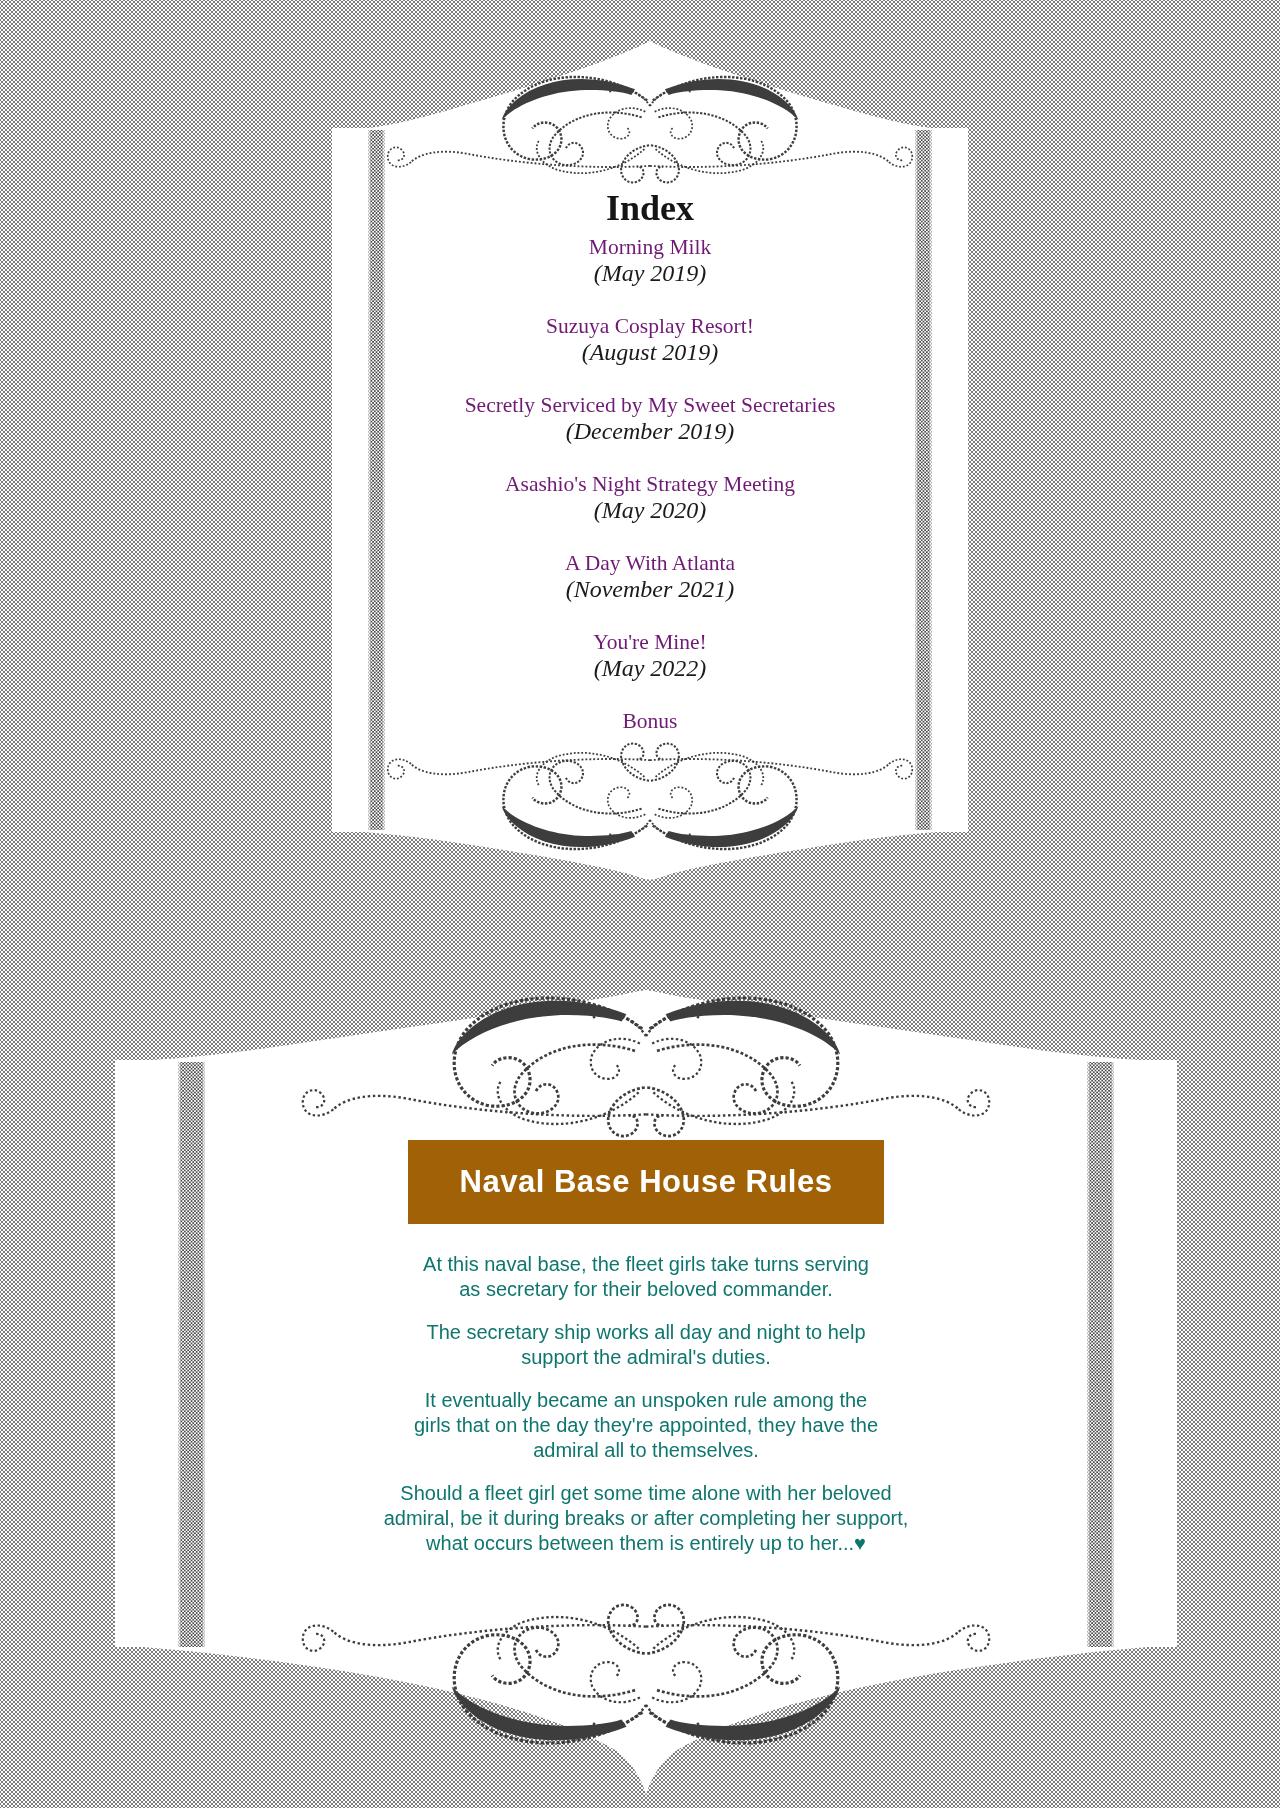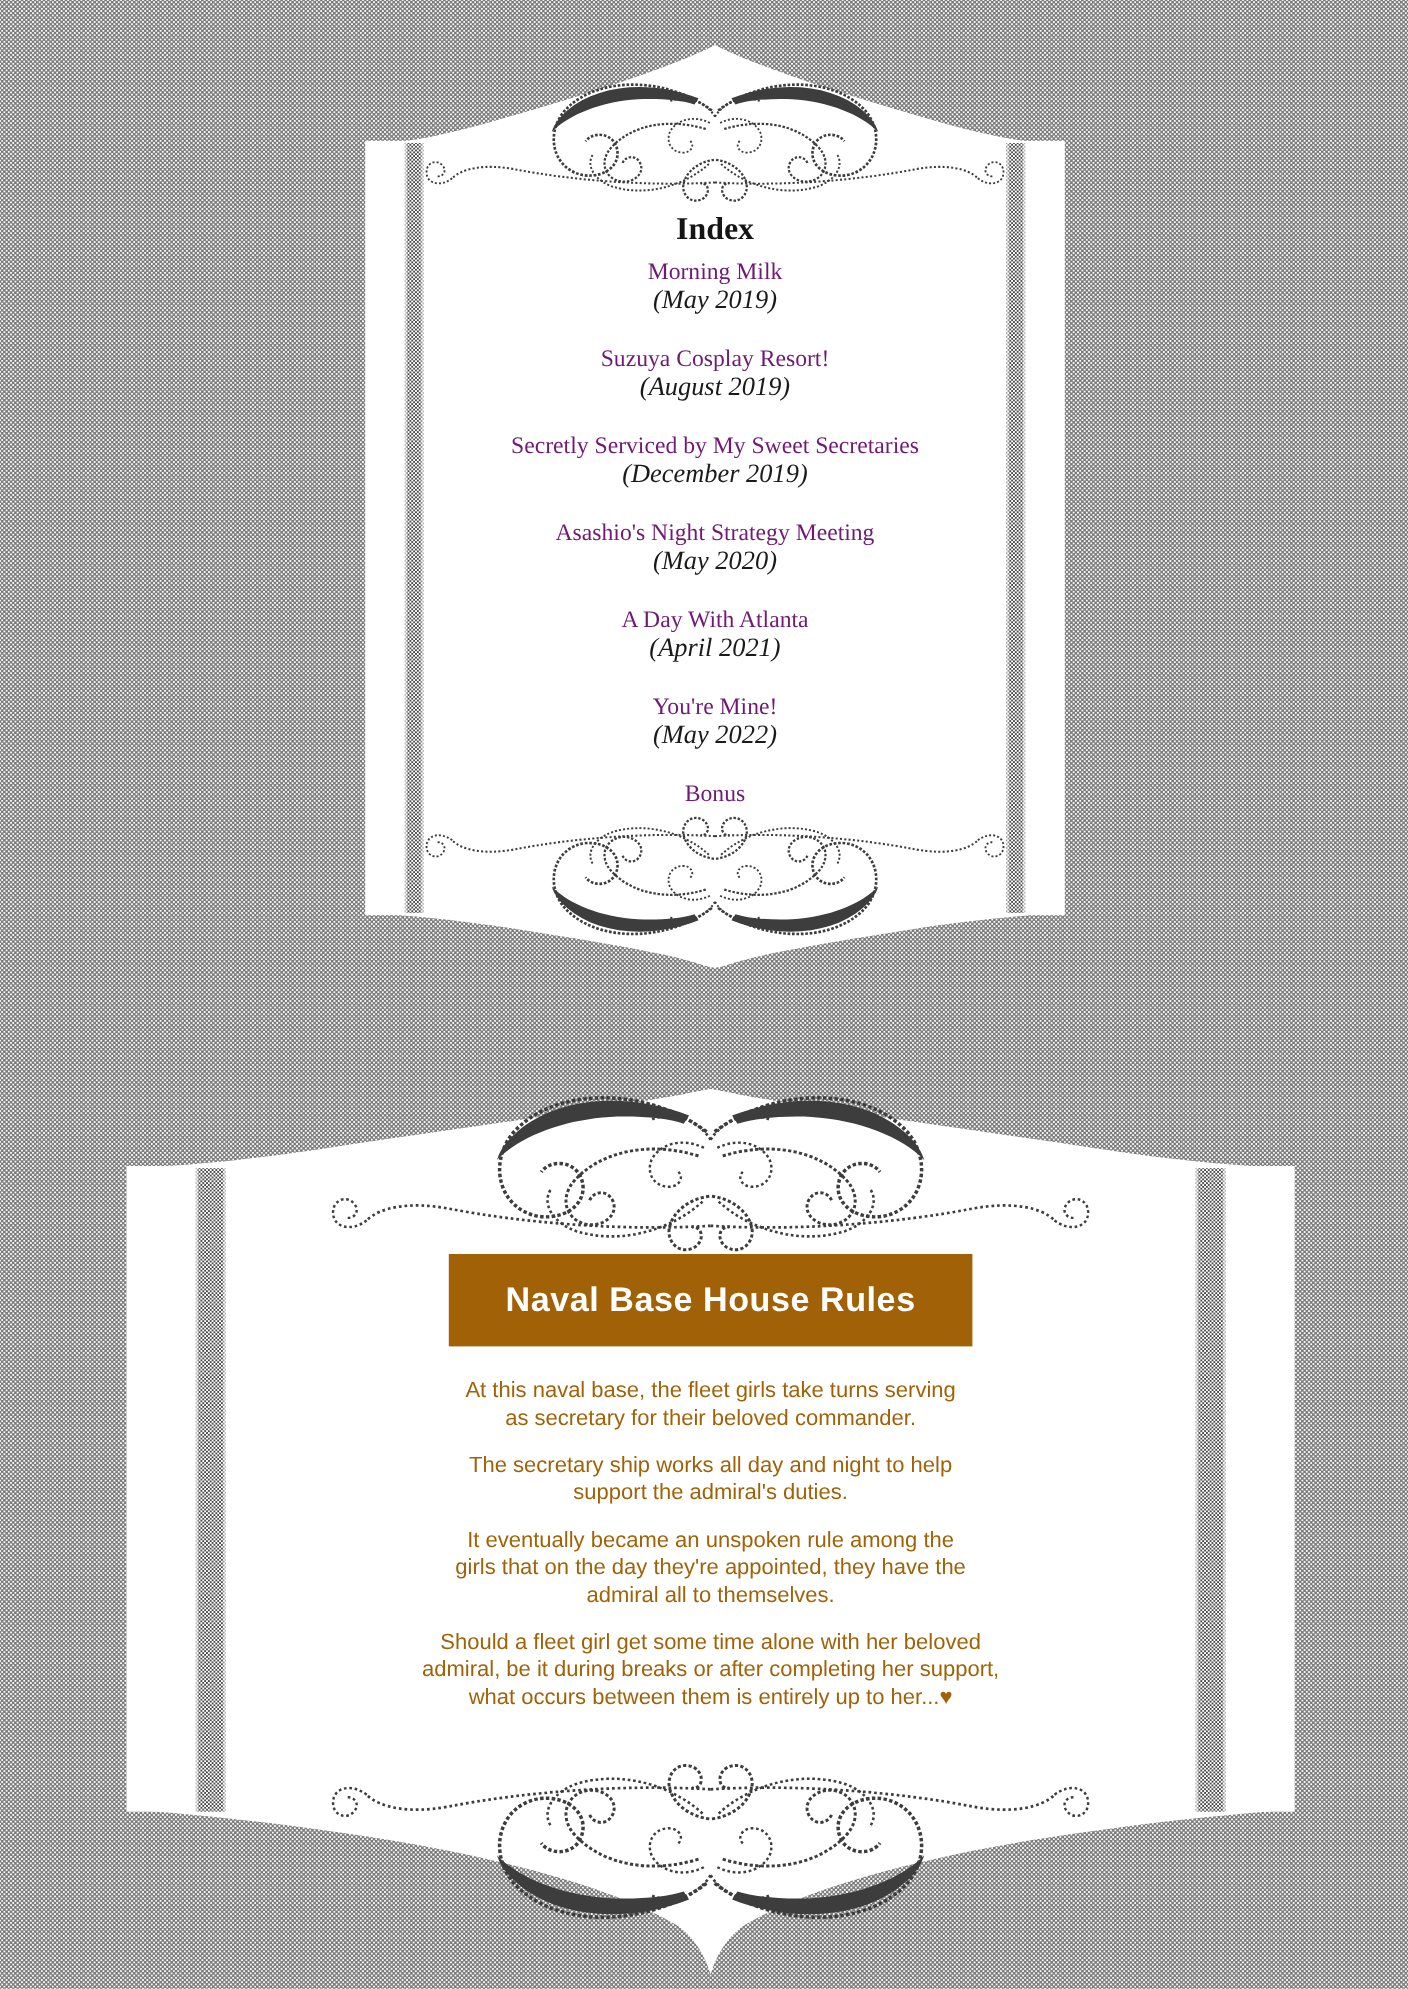--- a/index.html
+++ b/index.html
@@ -35,21 +35,21 @@
   .panel1 .rect{top:88px;height:704px;}
   .panel1 .bar{top:90px;height:700px;width:17px;}
   .panel1 .bar.left{left:36px;}
   .panel1 .bar.right{right:36px;}
   .panel1 .flourish{position:absolute;left:38px;width:560px;height:131px;}
   .panel1 .flourish.f-top{top:23px;}
   .panel1 .flourish.f-bottom{top:692px;transform:scaleY(-1);}
   .index-title{
     position:absolute;top:148px;left:0;width:100%;margin:0;
     text-align:center;font-family:"Liberation Serif", serif;
-    font-size:29px;line-height:40px;font-weight:bold;color:#151515;
+    font-size:36px;line-height:40px;font-weight:bold;color:#151515;
   }
   .index-list{position:absolute;top:194px;left:0;width:100%;text-align:center;}
   .entry{margin-bottom:27px;}
   .entry-title{
     font-family:"Liberation Serif", serif;font-size:21.5px;line-height:26px;color:#701a75;
   }
   .entry-date{
     font-family:"Liberation Serif", serif;font-style:italic;
     font-size:24px;line-height:26px;color:#1a1a1a;
   }
@@ -65,21 +65,21 @@
   .panel2 .flourish.f-bottom{top:600px;transform:scaleY(-1);}
   .rules-title-box{
     position:absolute;left:293px;top:150px;width:476px;height:84px;
     background:#a16207;display:flex;align-items:center;justify-content:center;
   }
   .rules-title{
     color:#ffffff;font-weight:bold;font-size:31px;letter-spacing:.5px;
   }
   .rules-text{position:absolute;top:262px;left:0;width:100%;text-align:center;}
   .para{margin:0 0 18px 0;}
-  .line{font-size:20px;line-height:25px;color:#a16207;}
+  .line{font-size:20px;line-height:25px;color:#0f766e;}
 </style>
 </head>
 <body>
 
 <svg width="0" height="0" style="position:absolute" aria-hidden="true">
   <defs>
     <g id="flourish-half" fill="none" stroke="#3d3d3d">
       <path d="M300,110 C365,114 440,108 496,97 C524,92 546,96 556,106" stroke-width="2" stroke-dasharray="2 2.2"></path>
       <path d="M556,106 C568,115 581,111 581,100 C581,90 570,87 565,94 C561,99 565,105 571,104" stroke-width="1.8" stroke-dasharray="2 2"></path>
       <path d="M303,40 C348,6 418,6 448,42 C466,66 456,98 428,103 C405,106 389,90 397,73 C403,61 420,61 426,70" stroke-width="2.6" stroke-dasharray="2.6 1.7"></path>
@@ -127,21 +127,21 @@
     <div class="entry">
       <div class="entry-title">Secretly Serviced by My Sweet Secretaries</div>
       <div class="entry-date">(December 2019)</div>
     </div>
     <div class="entry">
       <div class="entry-title">Asashio's Night Strategy Meeting</div>
       <div class="entry-date">(May 2020)</div>
     </div>
     <div class="entry">
       <div class="entry-title">A Day With Atlanta</div>
-      <div class="entry-date">(April 2021)</div>
+      <div class="entry-date">(November 2021)</div>
     </div>
     <div class="entry">
       <div class="entry-title">You're Mine!</div>
       <div class="entry-date">(May 2022)</div>
     </div>
     <div class="entry">
       <div class="entry-title">Bonus</div>
     </div>
   </div>
 

